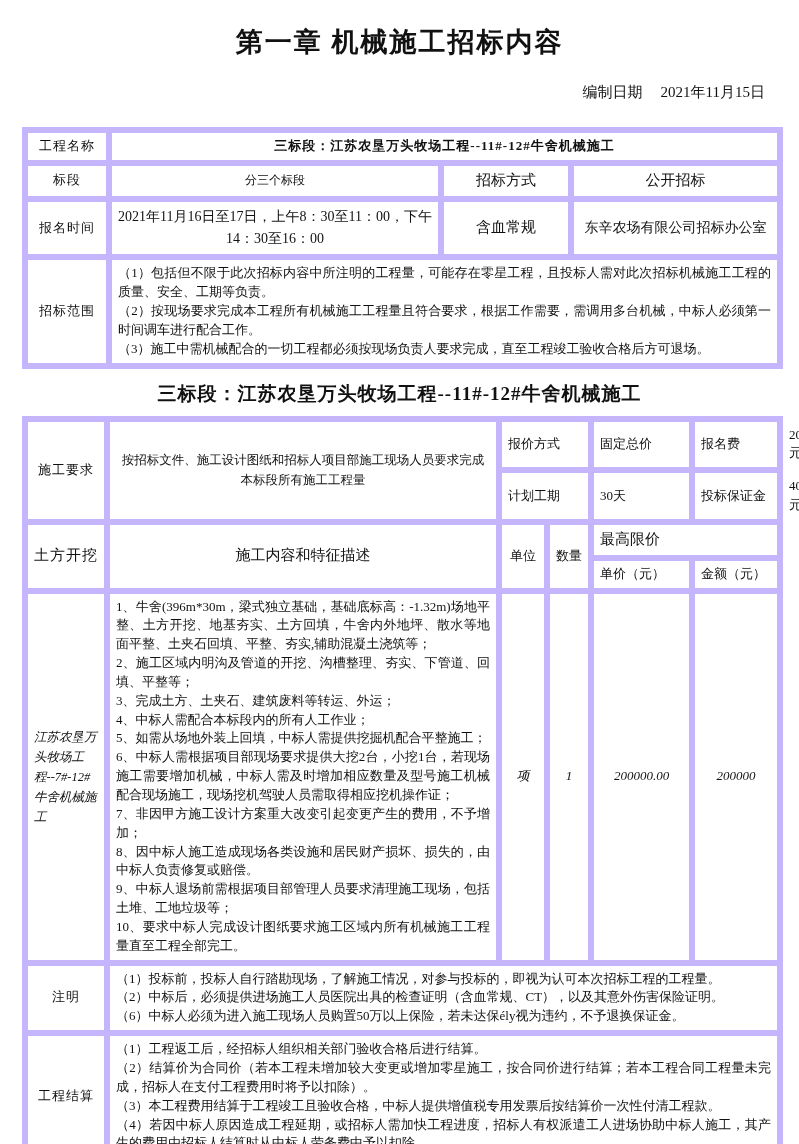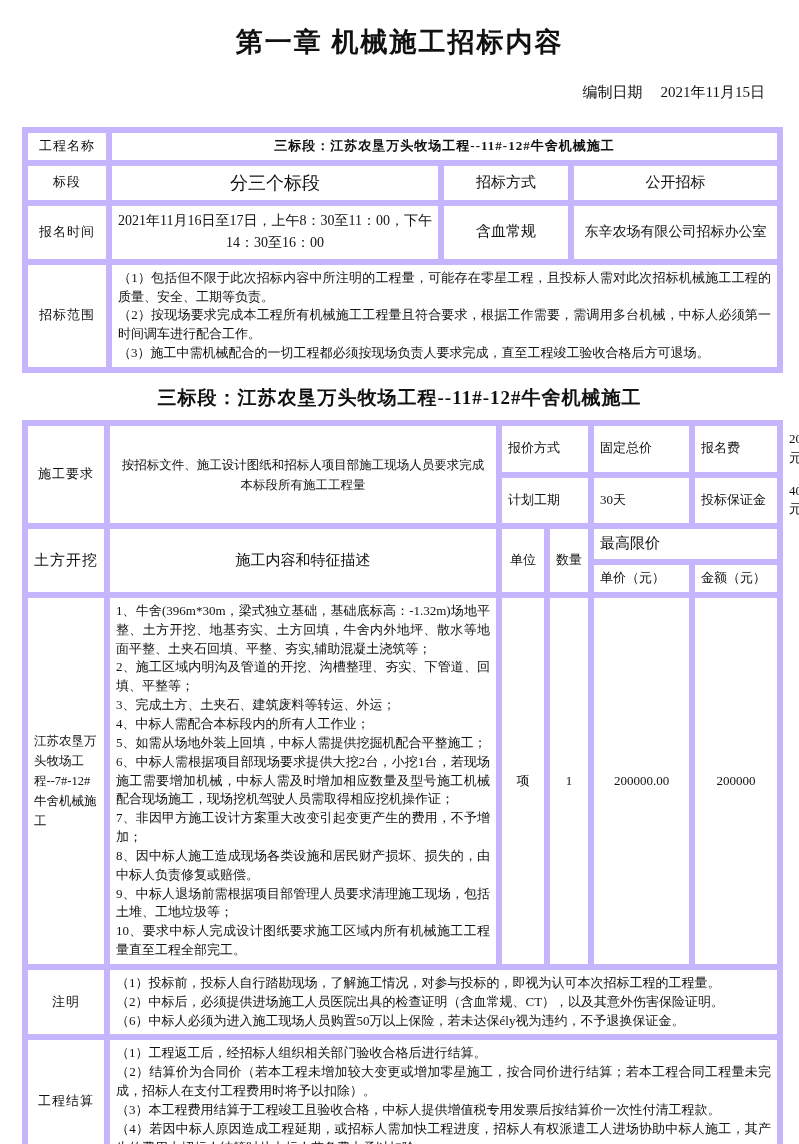--- a/index.html
+++ b/index.html
@@ -78,21 +78,21 @@
     line-height: 1.5;
     text-align: justify;
     white-space: pre-line;
   }
   .para-sm {
     font-size: 12px;
     line-height: 1.45;
     text-align: justify;
     white-space: pre-line;
   }
-  .vcenter { vertical-align: middle; }
+  .vcenter { vertical-align: middle; font-style: italic; }
   .vtop { vertical-align: top; }
   .small-lbl {
     font-size: 14px;
     text-align: center;
     white-space: pre-line;
     letter-spacing: 1px;
     margin-top: 8px;
   }
   .desc-cell {
     font-size: 12px;
@@ -123,21 +123,21 @@
       <col style="width:130px">
       <col style="width:209px">
     </colgroup>
     <tbody>
       <tr>
         <td class="lbl-cell">工程名称</td>
         <td colspan="3" class="big-row-title">三标段：江苏农垦万头牧场工程--11#-12#牛舍机械施工</td>
       </tr>
       <tr>
         <td class="lbl-cell">标段</td>
-        <td class="c" style="font-size:18px">分三个标段</td>
+        <td class="c" style="font-size:12px">分三个标段</td>
         <td class="c" style="font-size:15px">招标方式</td>
         <td class="c" style="font-size:15px">公开招标</td>
       </tr>
       <tr>
         <td class="lbl-cell">报名时间</td>
         <td class="c" style="font-size:14px;line-height:1.6">2021年11月16日至17日，上午8：30至11：00，下午14：30至16：00</td>
         <td class="c" style="font-size:15px">含血常规</td>
         <td class="c" style="font-size:14px">东辛农场有限公司招标办公室</td>
       </tr>
       <tr>

